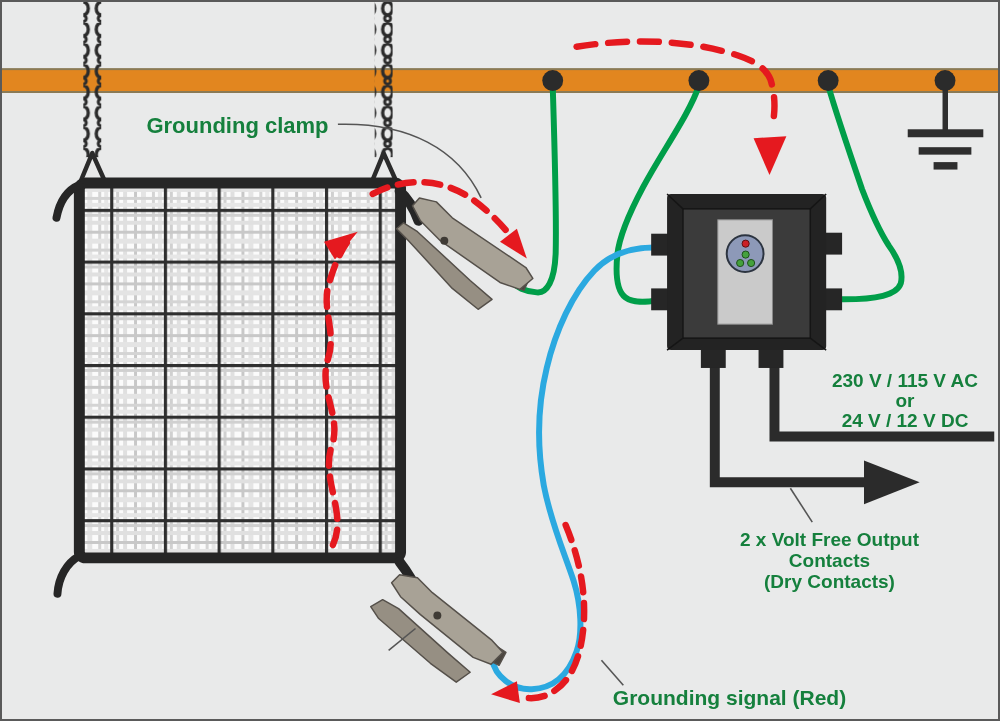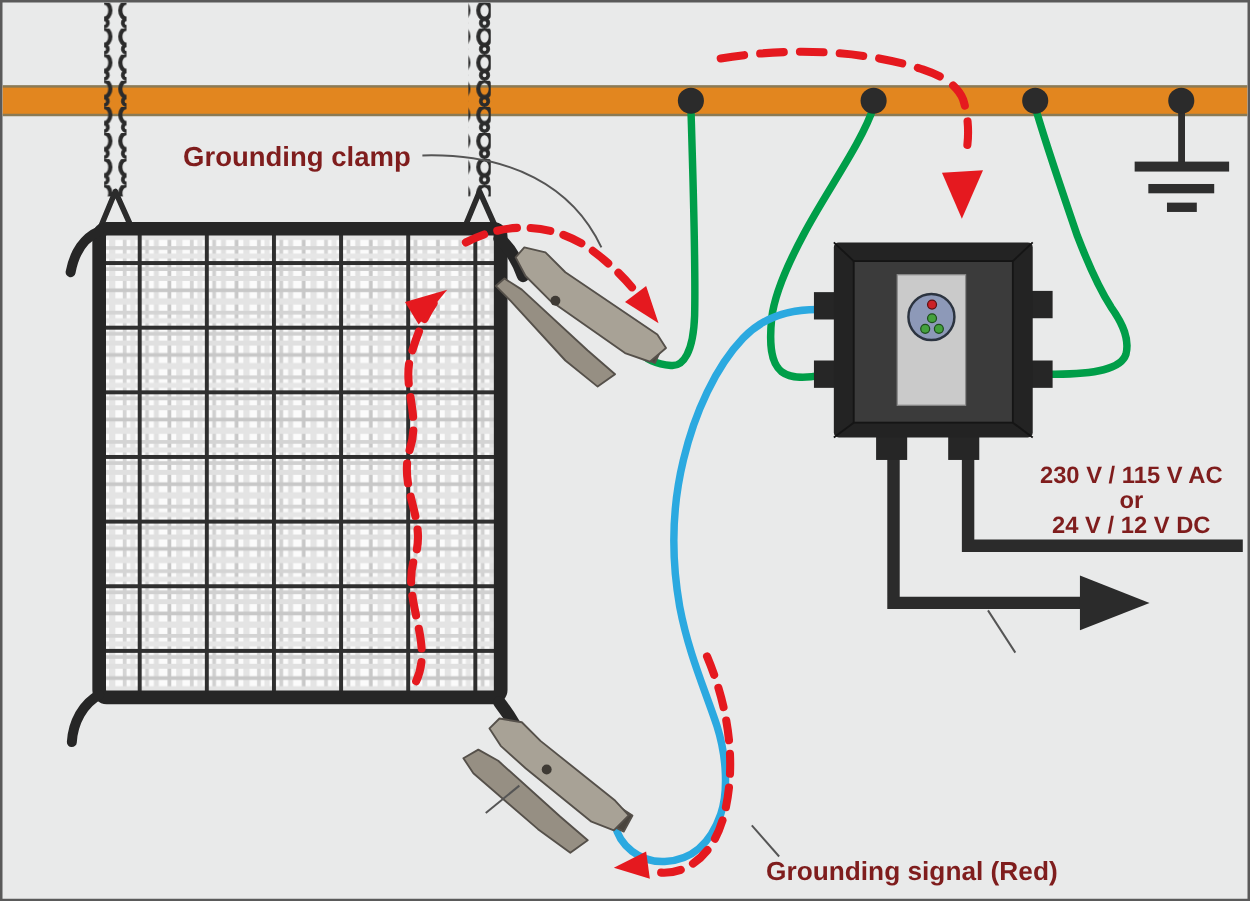--- a/index.html
+++ b/index.html
@@ -3,21 +3,21 @@
 <meta charset="utf-8">
 <style>
   html,body{margin:0;padding:0;background:#d7d7d7;}
   .canvas{
     position:relative;width:1000px;height:721px;margin:0 auto;
     background:#e9eaea;border:2px solid #5a5a5a;box-sizing:border-box;
     font-family:"Liberation Sans",sans-serif;overflow:hidden;
   }
   .gfx{position:absolute;left:0;top:0;width:100%;height:100%;}
   .label{
-    position:absolute;font-weight:bold;color:#7f1d1d;text-align:center;
+    position:absolute;font-weight:bold;color:#15803d;text-align:center;
     line-height:1.1;white-space:nowrap;
   }
   .lbl-grounding{left:103px;top:112px;width:265px;font-size:22px;}
   .lbl-gmc{left:143px;top:639px;width:265px;font-size:21px;line-height:23px;}
   .lbl-monitoring{left:595px;top:684px;width:265px;font-size:21px;}
   .lbl-power{left:801px;top:369px;width:204px;font-size:19px;line-height:20px;}
   .lbl-output{left:725px;top:527px;width:205px;font-size:19px;line-height:21px;}
 </style>
 </head>
 <body>
@@ -156,14 +156,19 @@
 
 
   <div class="label lbl-monitoring">Grounding signal (Red)</div>
 
   <div class="label lbl-power">
     <div>230 V / 115 V AC</div>
     <div>or</div>
     <div>24 V / 12 V DC</div>
   </div>
 
+  <div class="label lbl-output">
+    <div>2 x Volt Free Output</div>
+    <div>Contacts</div>
+    <div>(Dry Contacts)</div>
+  </div>
 
 </div>
 
 </body></html>

